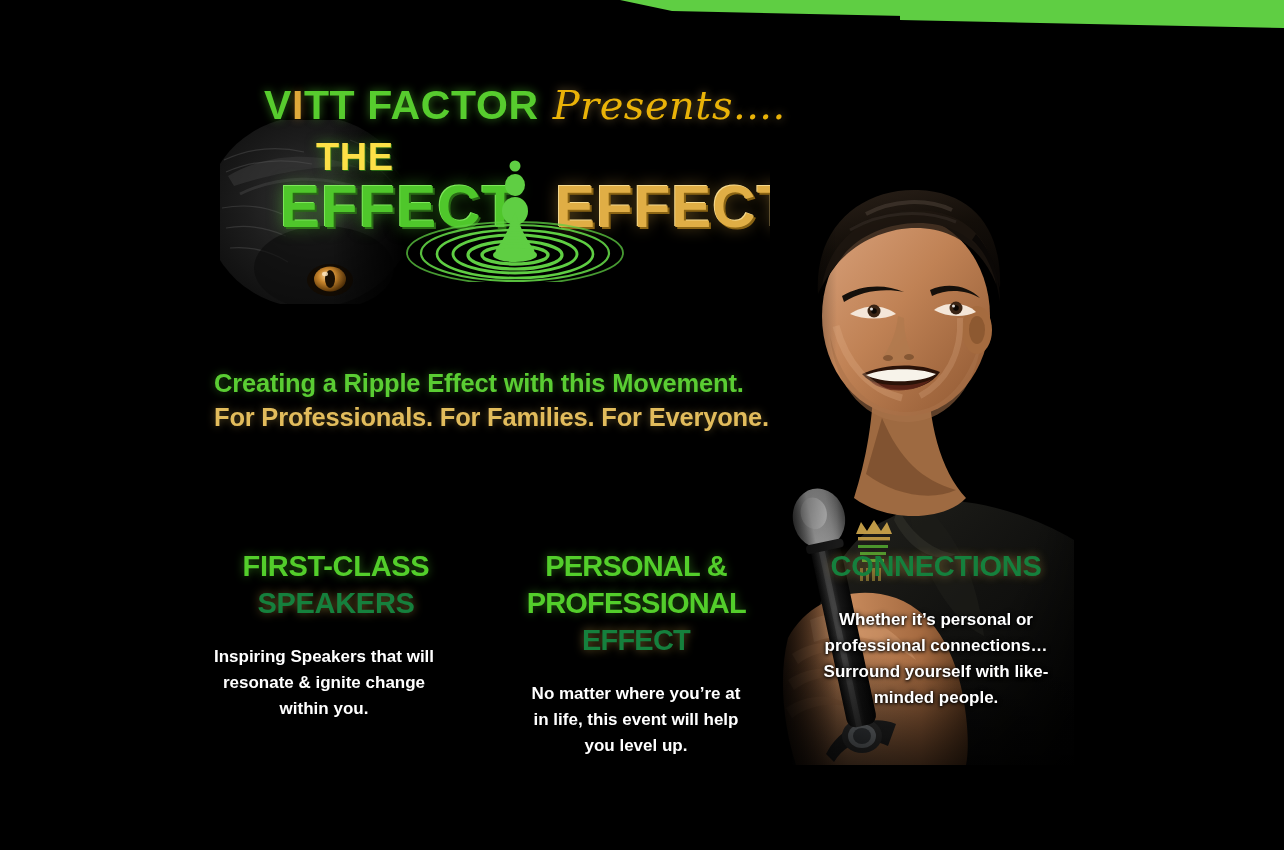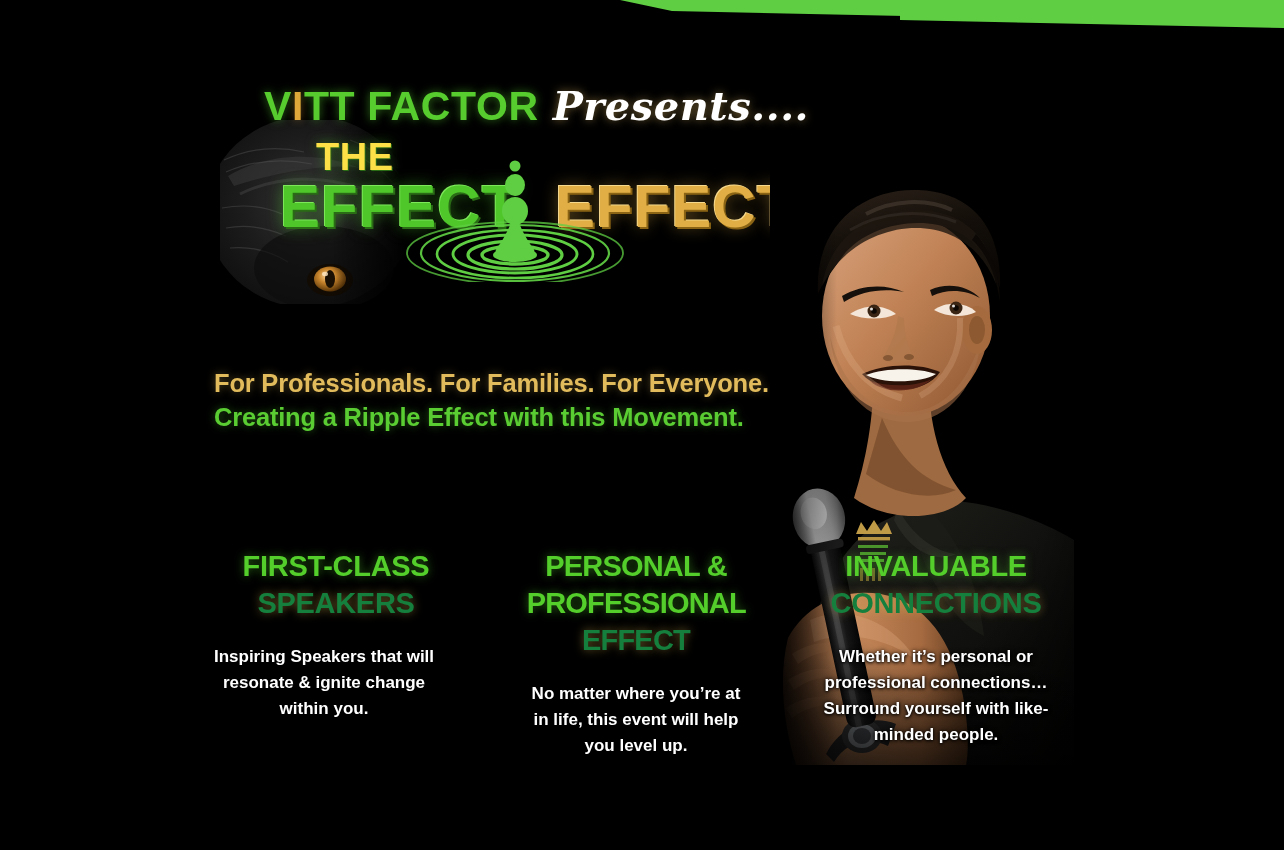--- a/index.html
+++ b/index.html
@@ -60,23 +60,23 @@
     color: #57CC2E;
     text-shadow: 0 0 10px rgba(87,204,46,.55);
   }
   .lg-gold {
     color: #E0A93A;
     text-shadow: 0 0 9px rgba(224,169,58,.45);
   }
   .presents {
     font-family: "DejaVu Serif", serif;
     font-style: italic;
-    font-weight: 700;
+    font-weight: 400;
     font-size: 40px;
-    color: #ffffff;
+    color: #eab308;
     text-shadow: 0 0 10px rgba(232,190,102,.5);
     margin-left: 14px;
     letter-spacing: 0.5px;
   }
 
   .logo-the {
     position: absolute;
     left: 96px;
     top: 74px;
     font-weight: 900;
@@ -249,22 +249,22 @@
         <ellipse cx="115" cy="103" rx="47" ry="14" stroke-width="3.2"></ellipse>
         <ellipse cx="115" cy="102" rx="62" ry="19" stroke-width="2.9"></ellipse>
         <ellipse cx="115" cy="102" rx="78" ry="24" stroke-width="2.6"></ellipse>
         <ellipse cx="115" cy="101" rx="94" ry="28" stroke-width="2.2" opacity=".92"></ellipse>
         <ellipse cx="115" cy="101" rx="108" ry="31" stroke-width="1.8" opacity=".75"></ellipse>
       </g>
     </svg>
   </div>
 
   <div id="tagline">
+    <div class="tag-line tag-green">Creating a Ripple Effect with this Movement.</div>
     <div class="tag-line tag-gold">For Professionals. For Families. For Everyone.</div>
-    <div class="tag-line tag-green">Creating a Ripple Effect with this Movement.</div>
   </div>
 
   <svg id="speaker-photo" viewBox="0 0 304 597" preserveAspectRatio="xMidYMid slice">
     <defs>
       <linearGradient id="skin" x1="0" y1="0" x2="1" y2="1">
         <stop offset="0%" stop-color="#d9a27c"></stop>
         <stop offset="45%" stop-color="#c08255"></stop>
         <stop offset="100%" stop-color="#8d5630"></stop>
       </linearGradient>
       <linearGradient id="skinArm" x1="0" y1="0" x2="1" y2="0">
@@ -417,21 +417,20 @@
         <div>
           <span class="ft-green">PROFESSIONAL</span>
           <span class="ft-gold">EFFECT</span>
         </div>
       </div>
       <div class="feat-body">No matter where you’re at in life, this event will help you level up.</div>
     </div>
 
     <div class="feature" id="feature-3">
       <div class="feat-title">
-        <div class="ft-green">INVALUABLE</div>
         <div class="ft-gold">CONNECTIONS</div>
       </div>
       <div class="feat-body">Whether it’s personal or professional connections… Surround yourself with like-minded people.</div>
     </div>
 
   </div>
 
 </div>
 
 </body></html>

